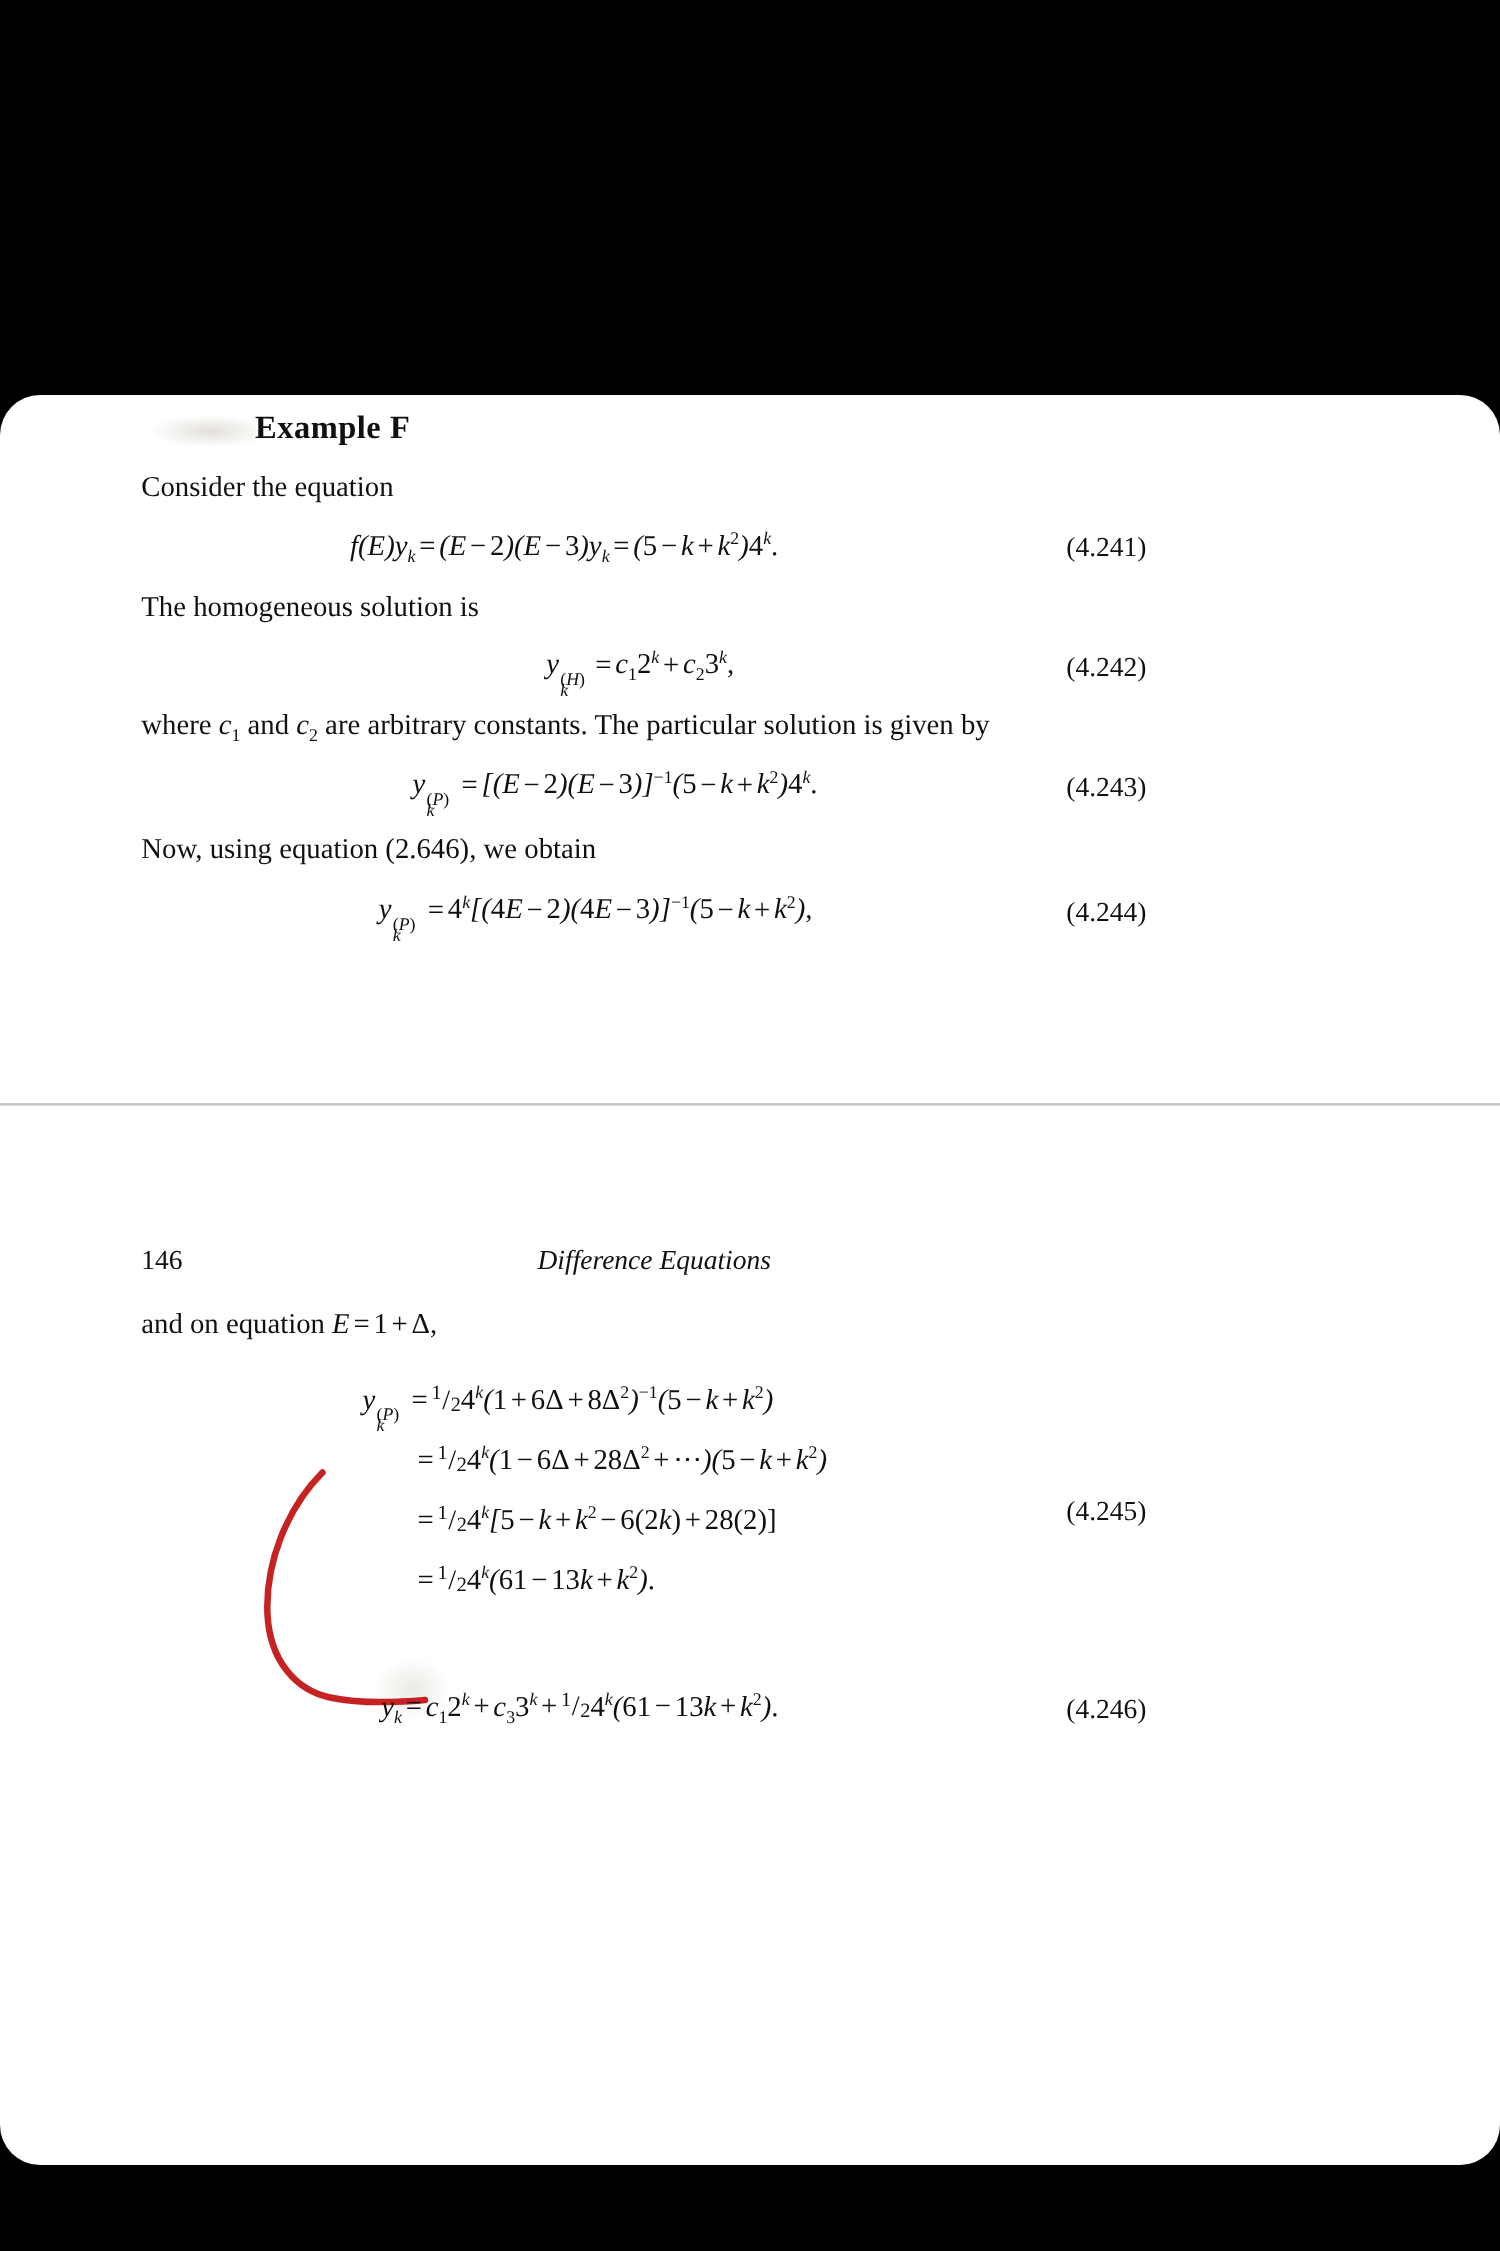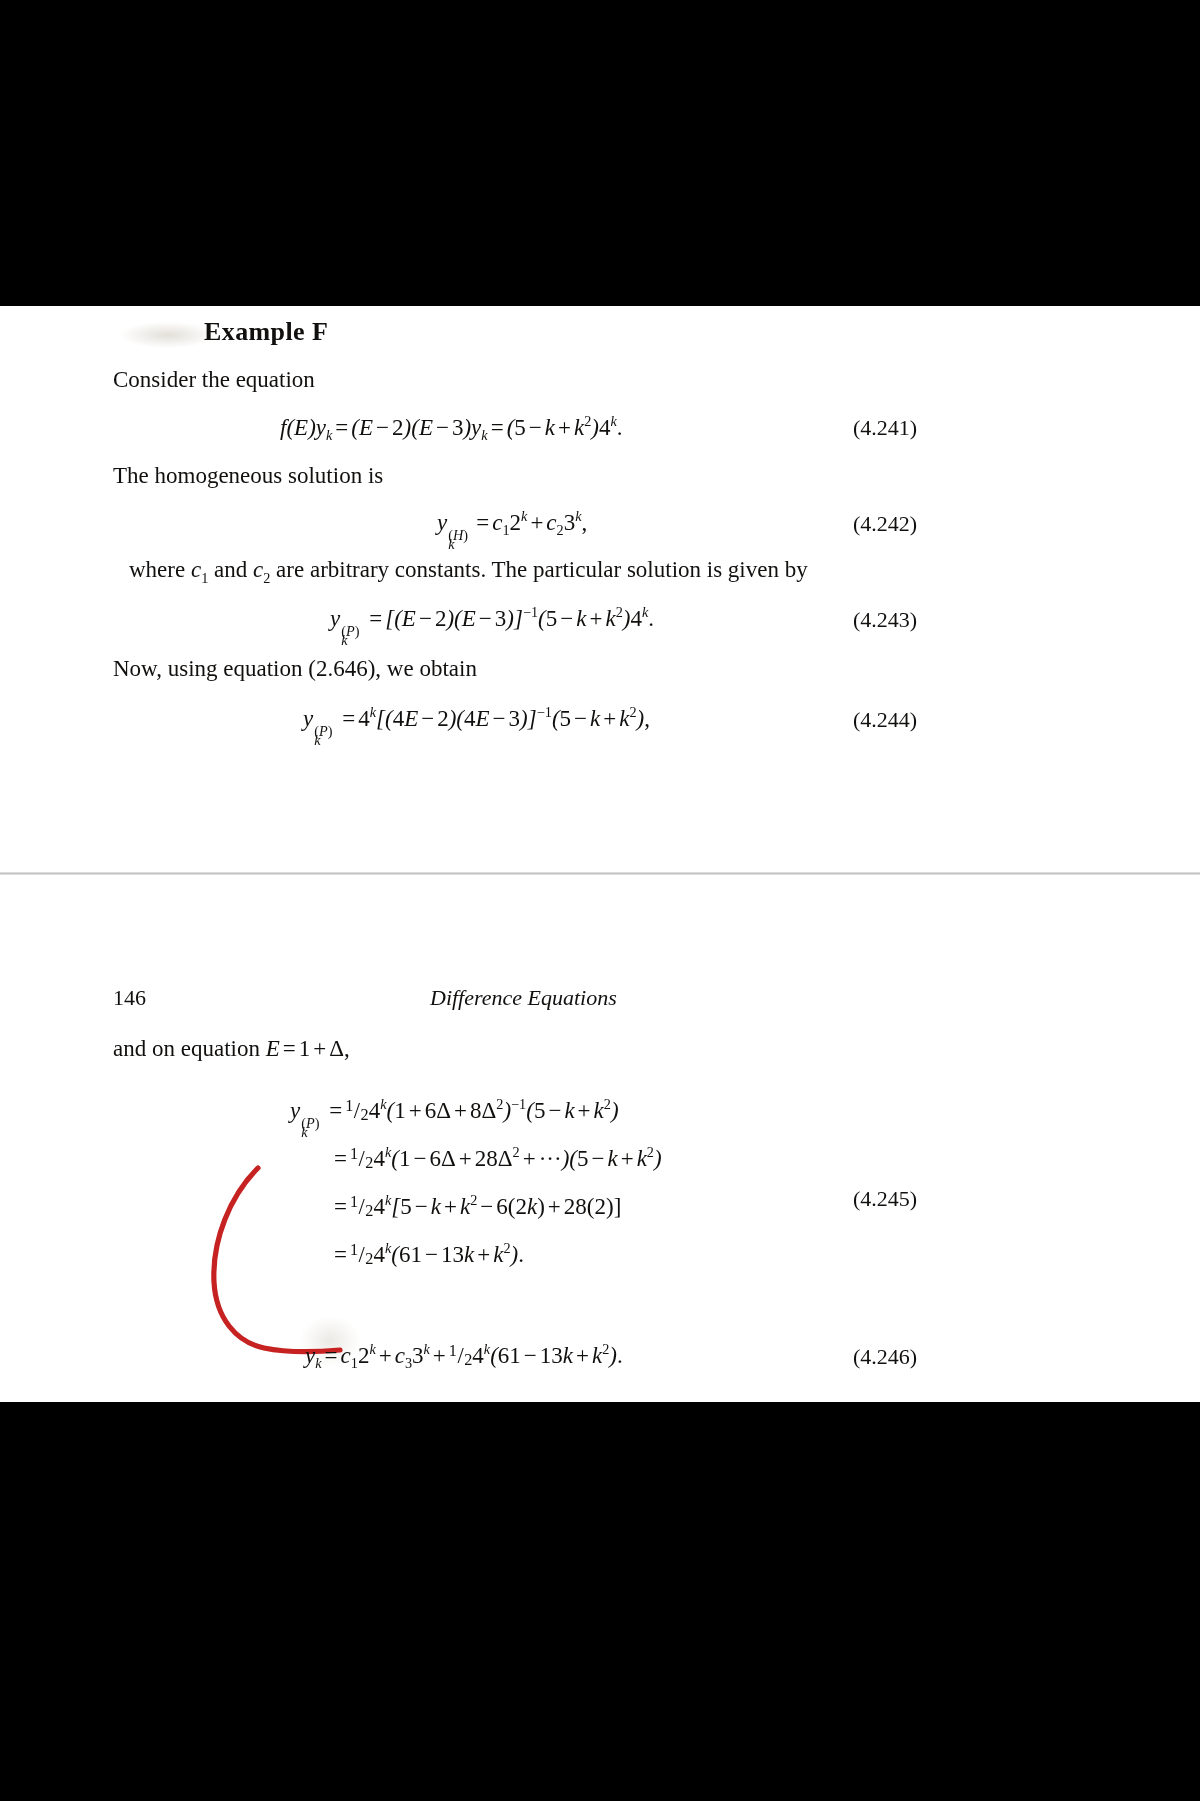--- a/index.html
+++ b/index.html
@@ -28,25 +28,26 @@
     left: 0; top: 1400px;
     width: 1200px;
     height: 401px;
     background: #000000;
   }
 
   
   .page {
     position: absolute;
     left: 0;
-    top: 306px;
-    width: 1200px;
-    height: 1096px;
+    top: 316px;
+    width: 1200px;
+    height: 1416px;
     background: #ffffff;
     color: #12100e;
+    border-radius: 32px;
   }
 
   .page-inner {
     position: relative;
     width: 1200px;
     height: 1094px;
   }
 
   
   .page-divider {
@@ -164,21 +165,21 @@
   </div>
   <div class="blk eqtag" style="left:853px; top:109px;">(4.241)</div>
 
   <div class="blk para" style="left:113px; top:156px;">The homogeneous solution is</div>
 
   <div class="blk eq" style="left:437px; top:202px;">
     <i class="v">y</i><span style="display:inline-block;position:relative;width:0;"><sup class="sn" style="position:absolute;left:1px;top:-3px;">(<i class="v">H</i>)</sup><sub class="b" style="position:absolute;left:1px;top:6px;">k</sub></span><span style="display:inline-block;width:26px;"></span><span class="op">=</span><i class="v">c</i><sub class="bn">1</sub><span class="num">2</span><sup class="s">k</sup><span class="op">+</span><i class="v">c</i><sub class="bn">2</sub><span class="num">3</span><sup class="s">k</sup><span class="num">,</span>
   </div>
   <div class="blk eqtag" style="left:853px; top:205px;text-align:center;">(4.242)</div>
 
-  <div class="blk para" style="left:113px; top:250px;margin-left:16px;">
+  <div class="blk para" style="left:113px; top:250px;">
     <span>where </span><i class="v">c</i><sub class="bn">1</sub><span> and </span><i class="v">c</i><sub class="bn">2</sub><span> are arbitrary constants. The particular solution is given by</span>
   </div>
 
   <div class="blk eq" style="left:330px; top:298px;">
     <i class="v">y</i><span style="display:inline-block;position:relative;width:0;"><sup class="sn" style="position:absolute;left:1px;top:-3px;">(<i class="v">P</i>)</sup><sub class="b" style="position:absolute;left:1px;top:6px;">k</sub></span><span style="display:inline-block;width:26px;"></span><span class="op">=</span>[(<i class="v">E</i><span class="op">−</span><span class="num">2</span>)(<i class="v">E</i><span class="op">−</span><span class="num">3</span>)]<sup class="sn">−1</sup>(<span class="num">5</span><span class="op">−</span><i class="v">k</i><span class="op">+</span><i class="v">k</i><sup class="sn">2</sup>)<span class="num">4</span><sup class="s">k</sup><span class="num">.</span>
   </div>
   <div class="blk eqtag" style="left:853px; top:301px;">(4.243)</div>
 
   <div class="blk para" style="left:113px; top:349px;">Now, using equation (2.646), we obtain</div>
 

